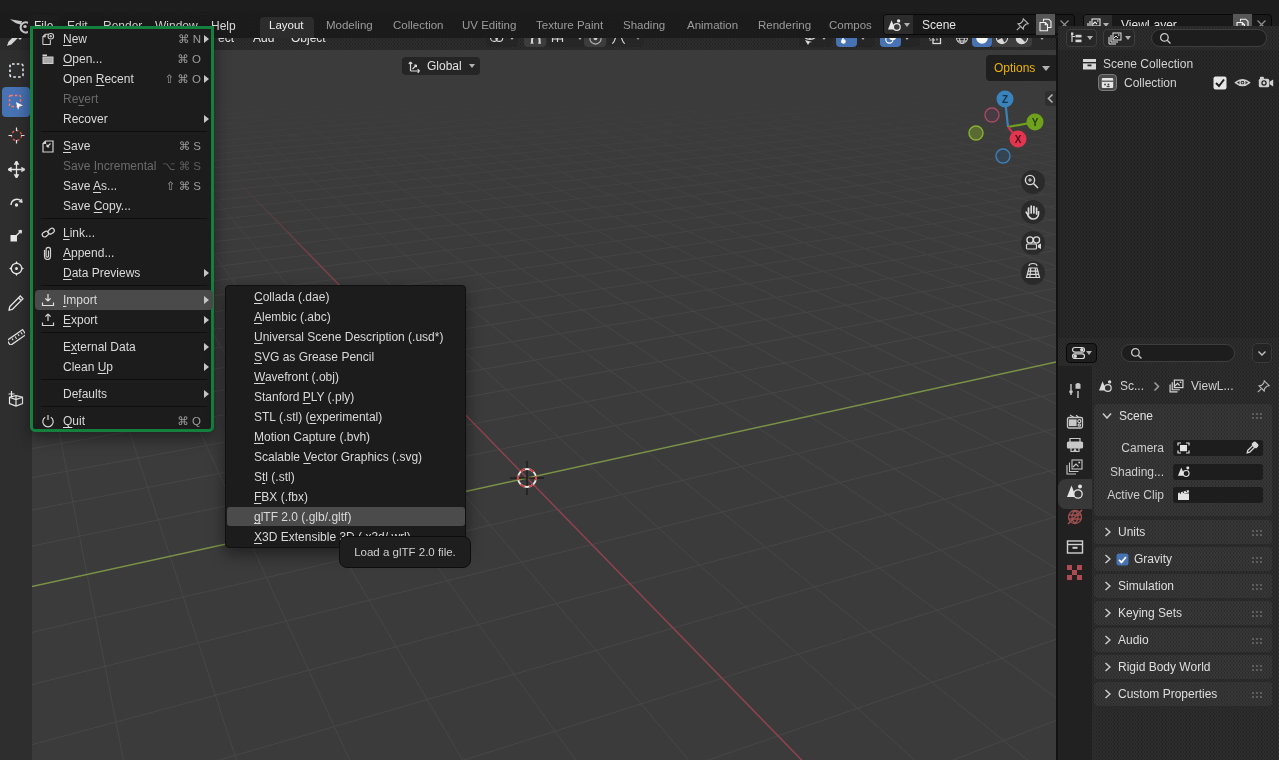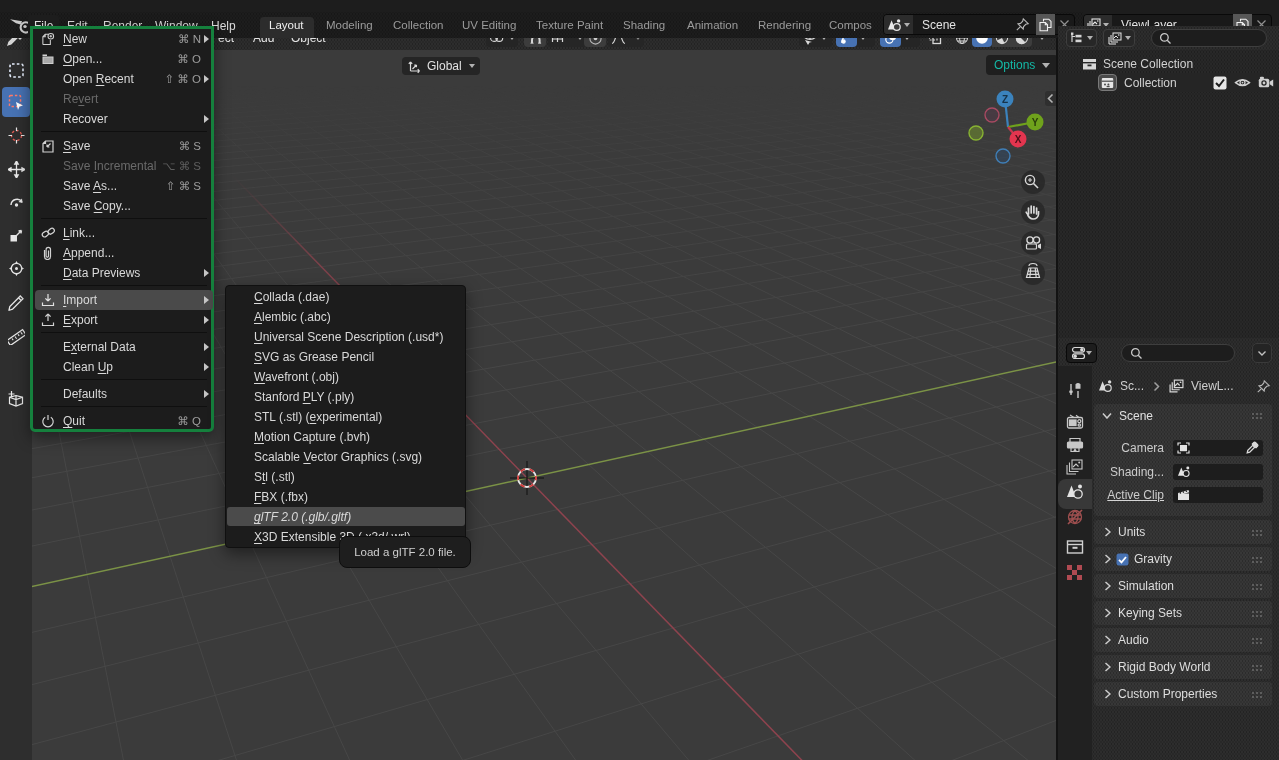--- a/index.html
+++ b/index.html
@@ -432,21 +432,21 @@
       <circle cx="83" cy="193" r="12" fill="#282828" fill-opacity="0.85"></circle>
       <g stroke="#d9d9d9" stroke-width="1.2" fill="none">
         <path d="M76.5,197.5 L79,188 L87,188 L89.5,197.5 Z"></path>
         <path d="M80.8,188 L79.8,197.5 M85.2,188 L86.2,197.5 M77.8,191.2 L88.2,191.2 M77.2,194.3 L88.8,194.3"></path>
         <path d="M79,186 a4,2.5 0 0 1 8,0"></path>
       </g>
     </g>
   </svg>
 </div>
 
-<div class="abs row" style="left:986px;top:55px;width:72px;height:20px;background:#1f1f1f;border-radius:4px;justify-content:center;color:#14b8a6;">Options&nbsp;&nbsp;<span class="tri" style="border-left-width:4px;border-right-width:4px;border-top-width:5px;"></span></div>
+<div class="abs row" style="left:986px;top:55px;width:72px;height:26px;background:#1f1f1f;border-radius:4px;justify-content:center;color:#eab308;">Options&nbsp;&nbsp;<span class="tri" style="border-left-width:4px;border-right-width:4px;border-top-width:5px;"></span></div>
 
 <div class="abs" style="left:1045px;top:91px;width:11px;height:15px;background:#2f2f2f;border-radius:3px 0 0 3px;"></div>
 <svg class="abs" style="left:1046px;top:93px;" width="9" height="11" viewBox="0 0 9 11">
       <path d="M6.5,1.5 L2.5,5.5 L6.5,9.5" fill="none" stroke="#b5b5b5" stroke-width="1.6"></path>
     </svg>
 <div class="abs" style="left:1056px;top:26px;width:2px;height:734px;background:#131313;"></div>
 <div class="abs" style="left:1058px;top:336px;width:221px;height:3px;background:#1a1a1a;"></div>
 
 <div class="abs dots" id="topbar" style="left:0;top:12px;width:1083px;height:26px;background-color:#1d1d1d;">
 
@@ -754,21 +754,21 @@
     <div class="row" style="height:23px;">
           <span class="plab">Shading...</span>
       <div class="pfield row">
             <svg width="14" height="13" viewBox="0 0 15 14" style="margin-left:4px;">
               <path d="M4.6,2.6 L8.2,11.5 L1,11.5 Z" fill="#e2e2e2"></path>
               <circle cx="9.8" cy="9.2" r="3.2" fill="#1d1d1d" stroke="#e2e2e2" stroke-width="1.1"></circle>
               <circle cx="11.6" cy="3.3" r="1.6" fill="#e2e2e2"></circle>
             </svg>
           </div>
         </div>
-    <div class="row" style="height:23px;text-decoration:underline;">
+    <div class="row" style="height:23px;">
           <span class="plab">Active Clip</span>
       <div class="pfield row">
             <svg width="14" height="12" viewBox="0 0 14 12" style="margin-left:4px;">
               <rect x="1" y="4.5" width="11" height="6.5" fill="#e2e2e2"></rect>
               <path d="M1,4 L11.5,1 L12.2,3.2 L1.6,6.2 Z" fill="#e2e2e2"></path>
               <circle cx="3.4" cy="3.9" r="0.8" fill="#1d1d1d"></circle>
               <circle cx="6.4" cy="3.1" r="0.8" fill="#1d1d1d"></circle>
               <circle cx="9.4" cy="2.3" r="0.8" fill="#1d1d1d"></circle>
             </svg>
           </div>
@@ -986,18 +986,18 @@
   <div class="si" style="top:21px;"><span><u>A</u>lembic (.abc)</span></div>
   <div class="si" style="top:41px;"><span><u>U</u>niversal Scene Description (.usd*)</span></div>
   <div class="si" style="top:61px;"><span><u>S</u>VG as Grease Pencil</span></div>
   <div class="si" style="top:81px;"><span><u>W</u>avefront (.obj)</span></div>
   <div class="si" style="top:101px;"><span>Stanford <u>P</u>LY (.ply)</span></div>
   <div class="si" style="top:121px;"><span>STL (.stl) (<u>e</u>xperimental)</span></div>
   <div class="si" style="top:141px;"><span><u>M</u>otion Capture (.bvh)</span></div>
   <div class="si" style="top:161px;"><span>Scalable <u>V</u>ector Graphics (.svg)</span></div>
   <div class="si" style="top:181px;"><span>S<u>t</u>l (.stl)</span></div>
   <div class="si" style="top:201px;"><span><u>F</u>BX (.fbx)</span></div>
-  <div class="si" style="top:221px;"><div class="abs" style="left:-27px;top:0;width:238px;height:19px;background:#4b4b4b;border-radius:3px;"></div><span style="position:relative;font-style:italic;"><u>g</u>lTF 2.0 (.glb/.gltf)</span></div>
+  <div class="si" style="top:221px;"><div class="abs" style="left:-27px;top:0;width:238px;height:19px;background:#4b4b4b;border-radius:3px;"></div><span style="position:relative;"><u>g</u>lTF 2.0 (.glb/.gltf)</span></div>
   <div class="si" style="top:241px;"><span><u>X</u>3D Extensible 3D (.x3d/.wrl)</span></div>
 </div>
 
 <div class="abs row" id="tooltip" style="left:303px;top:536px;width:132px;height:32px;background:#1e1e1e;border:1px solid #0d0d0d;border-radius:8px;justify-content:center;color:#cfcfcf;font-size:11.5px;margin-left:36px;">Load a glTF 2.0 file.</div>
 
 </div>
 </body></html>

